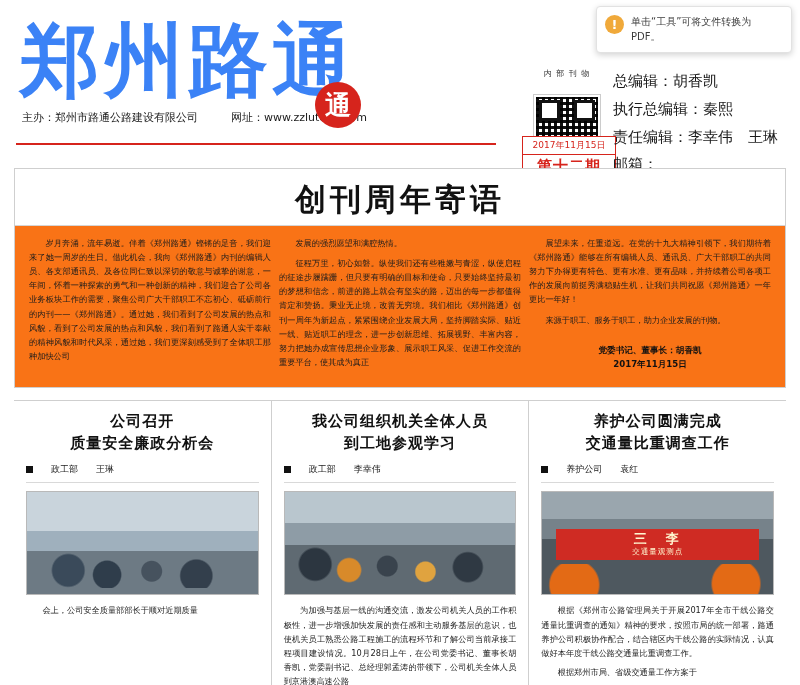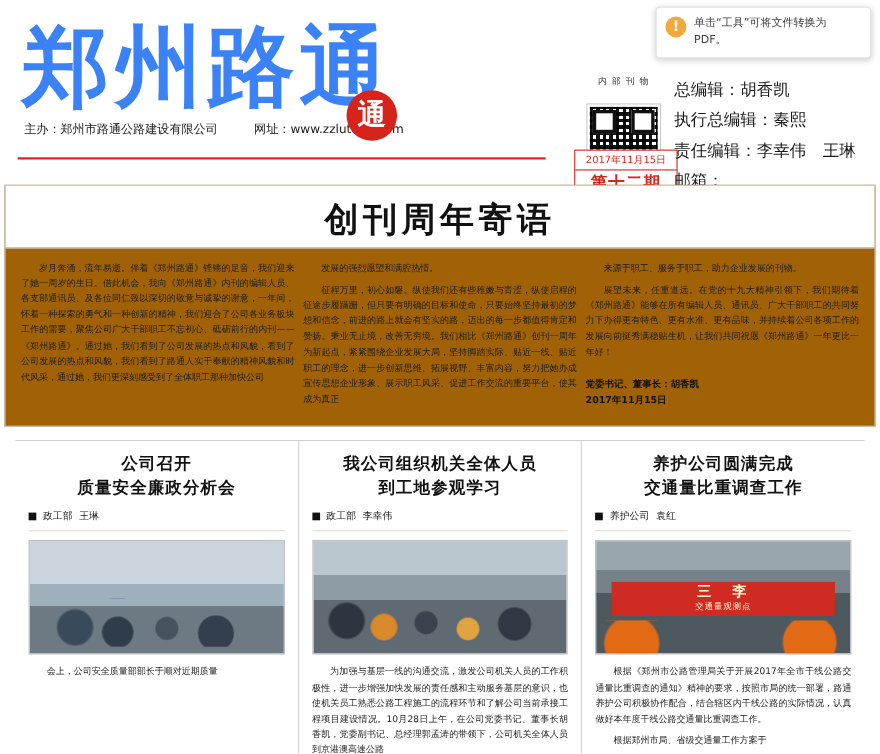--- a/index.html
+++ b/index.html
@@ -163,23 +163,23 @@
     left: 613px;
     top: 68px;
     width: 165px;
     font-size: 15px;
     line-height: 1.85;
     color: #1a1a1a;
   }
 
   
   .feature {
-    margin: 0 4px;
+    margin: 0 14px;
     border: 1px solid #cfcfcf;
-    background: #a16207;
+    background: #f97316;
     position: relative;
   }
   .feature-title {
     font-family: "DejaVu Serif", "Liberation Serif", serif;
     font-size: 31px;
     font-weight: bold;
     text-align: center;
     letter-spacing: 4px;
     padding: 10px 0 4px 0;
     background: #ffffff;
@@ -193,21 +193,21 @@
   }
   .fcol {
     flex: 1 1 0;
     font-size: 8.2px;
     line-height: 1.72;
     text-align: justify;
     color: #1c1c1c;
   }
   .fcol p { margin: 0 0 6px 0; text-indent: 2em; }
   .sign {
-    text-align: left;
+    text-align: center;
     font-size: 8.6px;
     line-height: 1.7;
     margin-top: 16px;
     font-weight: bold;
     color: #111;
   }
 
   
   .stories {
     display: flex;
@@ -231,21 +231,21 @@
     margin-bottom: 9px;
   }
   .byline {
     font-size: 9px;
     color: #222;
     border-bottom: 1px solid #d9d9d9;
     padding-bottom: 6px;
     margin-bottom: 8px;
     display: flex;
     align-items: center;
-    gap: 6px;
+    gap: 18px;
   }
   .byline .sq {
     display: inline-block;
     width: 7px; height: 7px;
     background: #111;
   }
   .photo {
     width: 100%;
     height: 104px;
     margin-bottom: 8px;
@@ -365,22 +365,22 @@
   <div class="feature-title">创刊周年寄语</div>
   <div class="feature-inner">
     <div class="fcol">
       <p>岁月奔涌，流年易逝。伴着《郑州路通》铿锵的足音，我们迎来了她一周岁的生日。借此机会，我向《郑州路通》内刊的编辑人员、各支部通讯员、及各位同仁致以深切的敬意与诚挚的谢意，一年间，怀着一种探索的勇气和一种创新的精神，我们迎合了公司各业务板块工作的需要，聚焦公司广大干部职工不忘初心、砥砺前行的内刊——《郑州路通》。通过她，我们看到了公司发展的热点和风貌，看到了公司发展的热点和风貌，我们看到了路通人实干奉献的精神风貌和时代风采，通过她，我们更深刻感受到了全体职工那种加快公司</p>
     </div>
     <div class="fcol">
       <p>发展的强烈愿望和满腔热情。</p>
       <p>征程万里，初心如磐。纵使我们还有些稚嫩与青涩，纵使启程的征途步履蹒跚，但只要有明确的目标和使命，只要始终坚持最初的梦想和信念，前进的路上就会有坚实的路，迈出的每一步都值得肯定和赞扬。秉业无止境，改善无穷境。我们相比《郑州路通》创刊一周年为新起点，紧紧围绕企业发展大局，坚持脚踏实际、贴近一线、贴近职工的理念，进一步创新思维、拓展视野、丰富内容，努力把她办成宣传思想企业形象、展示职工风采、促进工作交流的重要平台，使其成为真正</p>
     </div>
     <div class="fcol">
+      <p>展望未来，任重道远。在党的十九大精神引领下，我们期待着《郑州路通》能够在所有编辑人员、通讯员、广大干部职工的共同努力下办得更有特色、更有水准、更有品味，并持续着公司各项工作的发展向前挺秀满稳贴生机，让我们共同祝愿《郑州路通》一年更比一年好！</p>
       <p>来源于职工、服务于职工，助力企业发展的刊物。</p>
-      <p>展望未来，任重道远。在党的十九大精神引领下，我们期待着《郑州路通》能够在所有编辑人员、通讯员、广大干部职工的共同努力下办得更有特色、更有水准、更有品味，并持续着公司各项工作的发展向前挺秀满稳贴生机，让我们共同祝愿《郑州路通》一年更比一年好！</p>
       <div class="sign">
         <div>党委书记、董事长：胡香凯</div>
         <div>2017年11月15日</div>
       </div>
     </div>
   </div>
 </div>
 
 <div class="stories">
 

